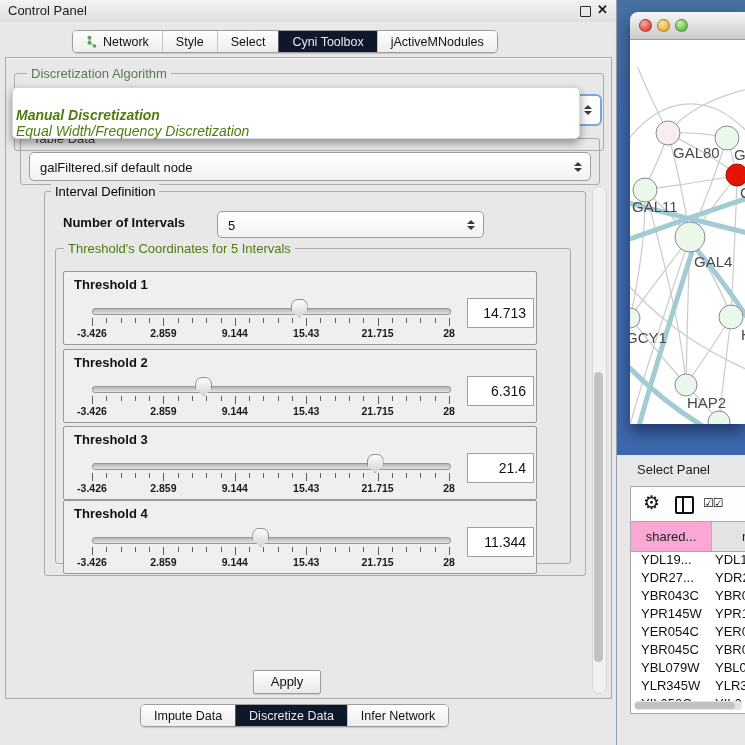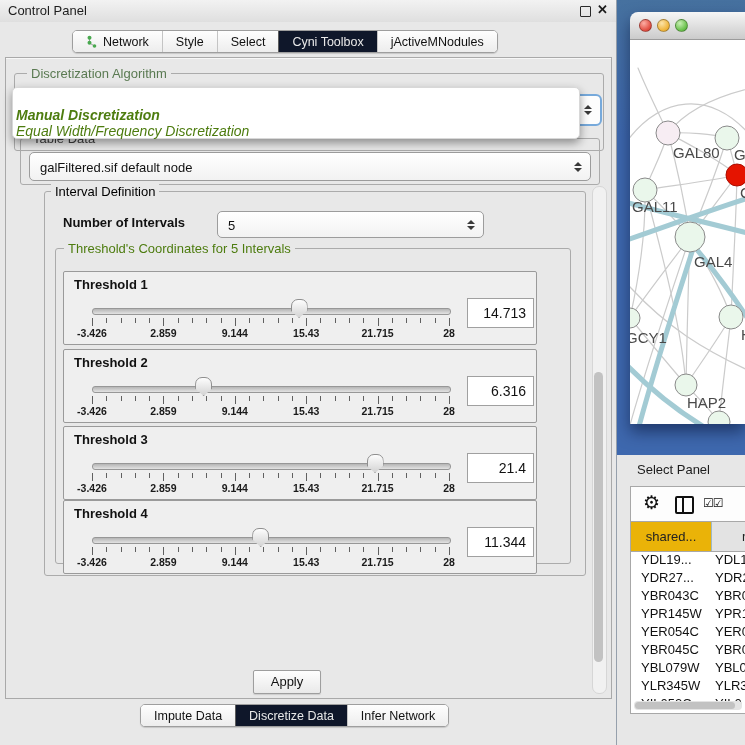--- a/index.html
+++ b/index.html
@@ -83,21 +83,21 @@
   
   #table-panel{position:absolute;left:617px;top:455px;width:128px;height:290px;background:#E7E7E7;}
   #tp-title{position:absolute;left:20px;top:7px;font-size:13px;color:#1d1d1d;}
   #tp-card{position:absolute;left:13px;top:31px;width:115px;height:226px;background:#fff;border:1px solid #A8A8A8;overflow:hidden;}
   #tp-toolbar{position:absolute;left:0;top:0;width:100%;height:34px;background:#FDFDFD;}
   #gear-icon{position:absolute;left:12px;top:4px;font-size:19px;color:#101010;}
   #split-icon{position:absolute;left:44px;top:9px;width:15px;height:14px;border:2px solid #101010;border-radius:2px;}
   #split-icon::after{content:"";position:absolute;left:5px;top:0;width:2px;height:100%;background:#101010;}
   #check-icons{position:absolute;left:72px;top:9px;font-size:12px;color:#101010;letter-spacing:-1px;}
   #tp-header{position:absolute;left:0;top:34px;width:100%;height:29px;border-top:1px solid #A8A8A8;border-bottom:1px solid #A8A8A8;background:#E3E3E3;}
-  #tp-col1{position:absolute;left:0;top:0;width:80px;height:100%;background:#eab308;border-right:1px solid #9FB9C6;font-size:13px;color:#222;text-align:center;line-height:29px;}
+  #tp-col1{position:absolute;left:0;top:0;width:80px;height:100%;background:#f9a8d4;border-right:1px solid #9FB9C6;font-size:13px;color:#222;text-align:center;line-height:29px;}
   #tp-col2{position:absolute;left:81px;top:0;width:60px;height:100%;font-size:13px;color:#222;line-height:29px;padding-left:30px;}
   #tp-rows{position:absolute;left:0;top:64px;width:100%;}
   .trow{position:relative;height:18px;line-height:18px;font-size:13px;color:#111;white-space:nowrap;}
   .trow .c1{position:absolute;left:10px;}
   .trow .c2{position:absolute;left:84px;}
   #tp-hscroll{position:absolute;left:3px;bottom:3px;width:108px;height:9px;background:#E4E4E4;border-radius:4px;}
   #tp-hthumb{position:absolute;left:1px;top:1px;width:100px;height:7px;background:#C2C2C2;border-radius:4px;}
 </style>
 </head>
 <body>

